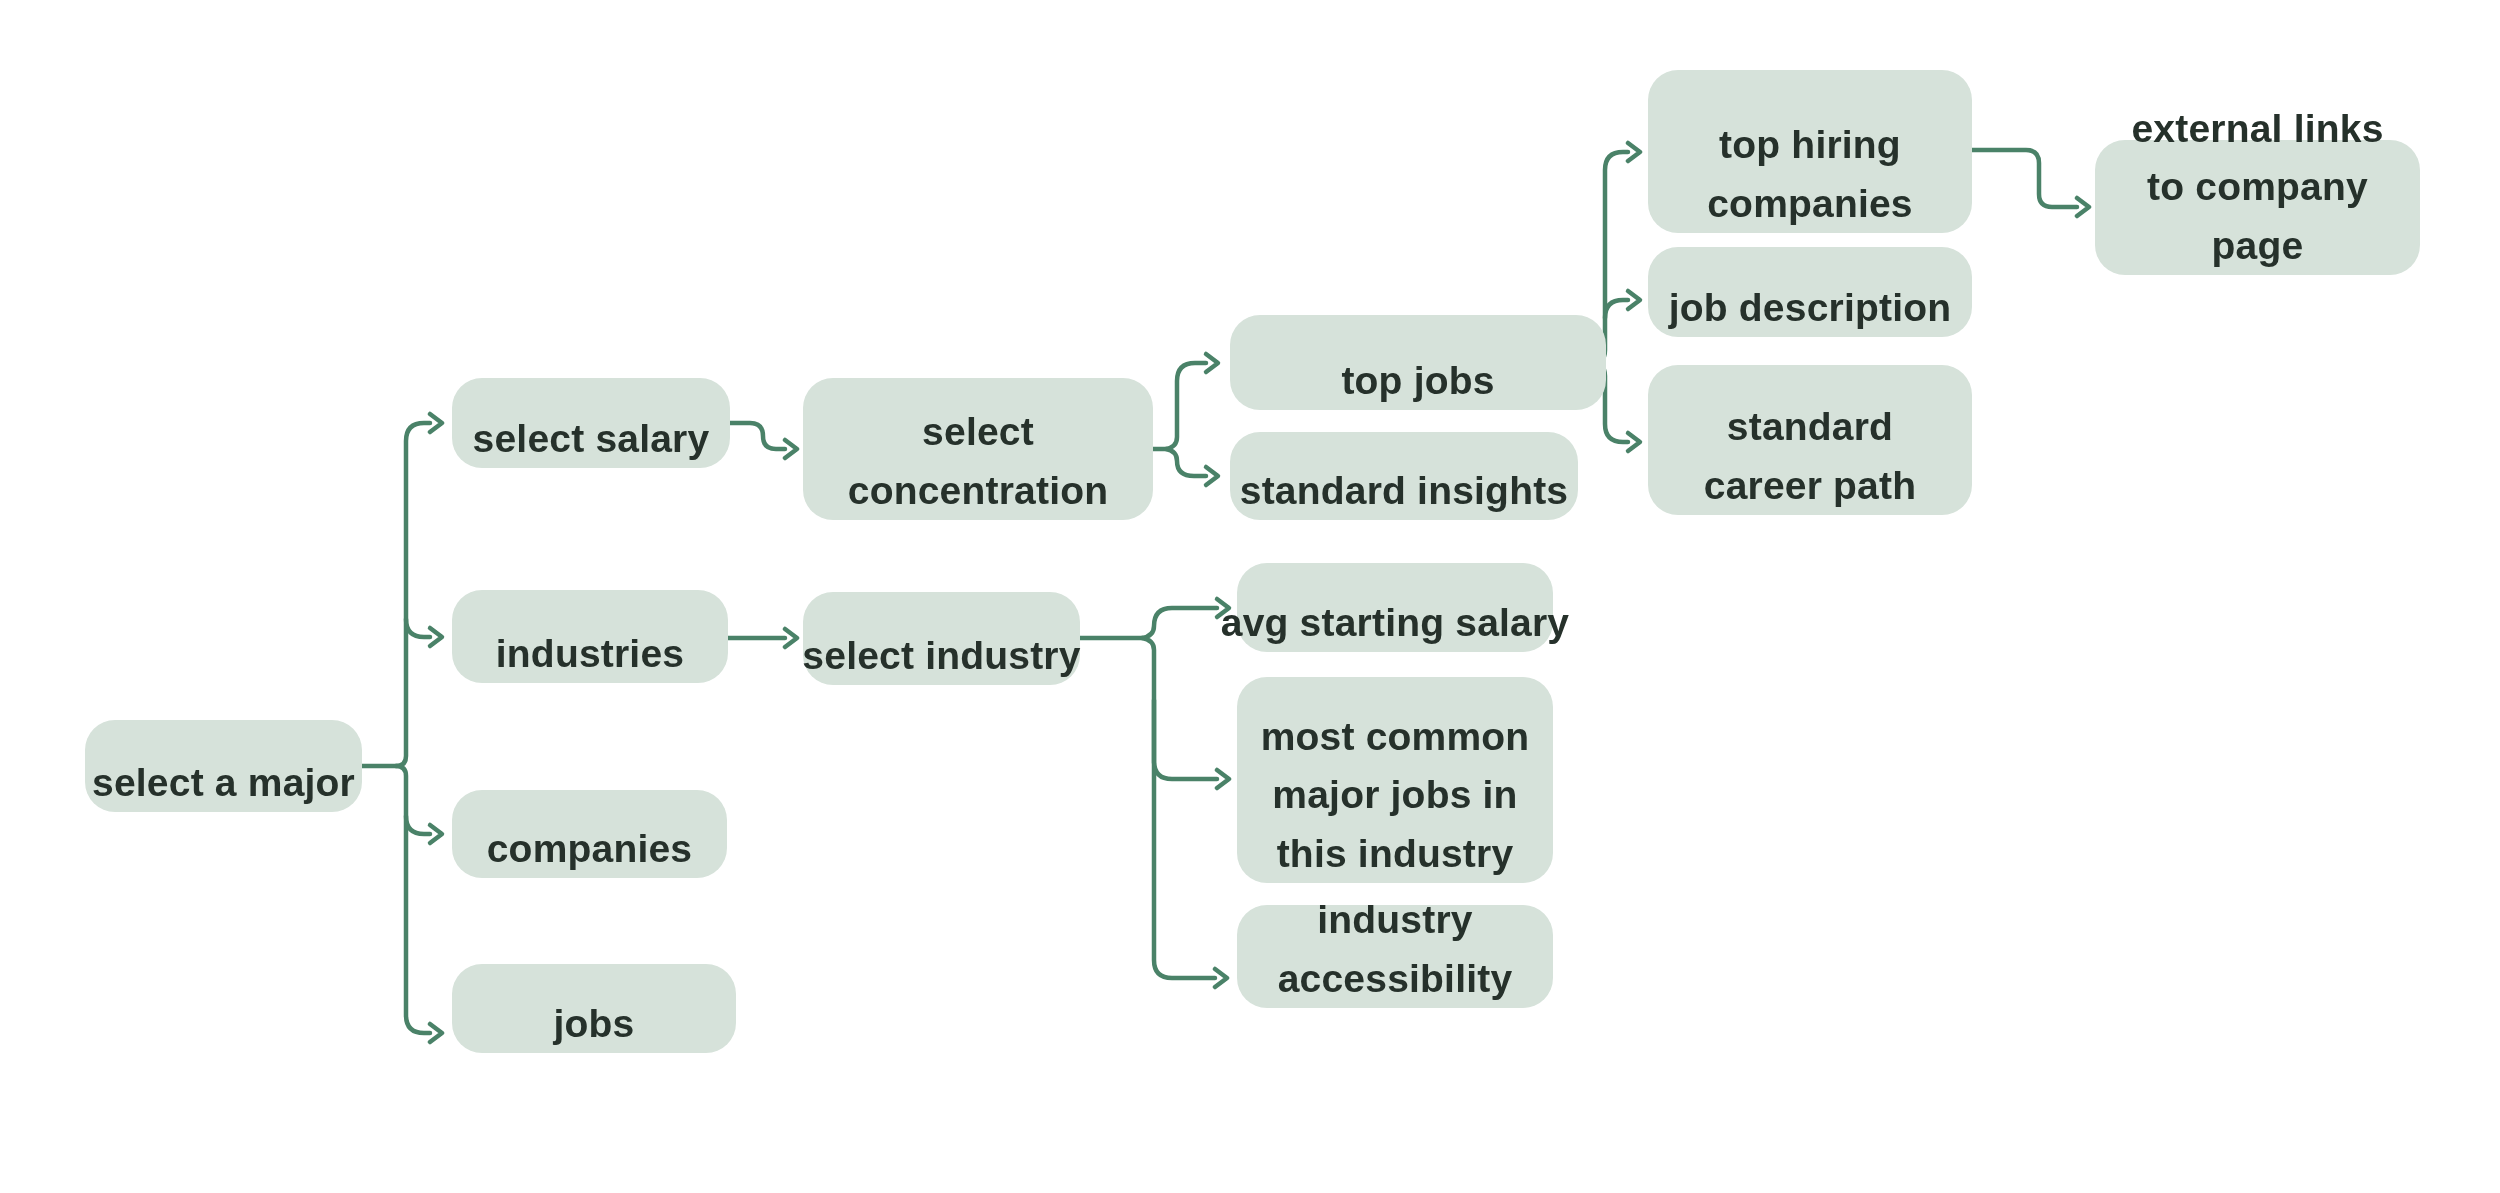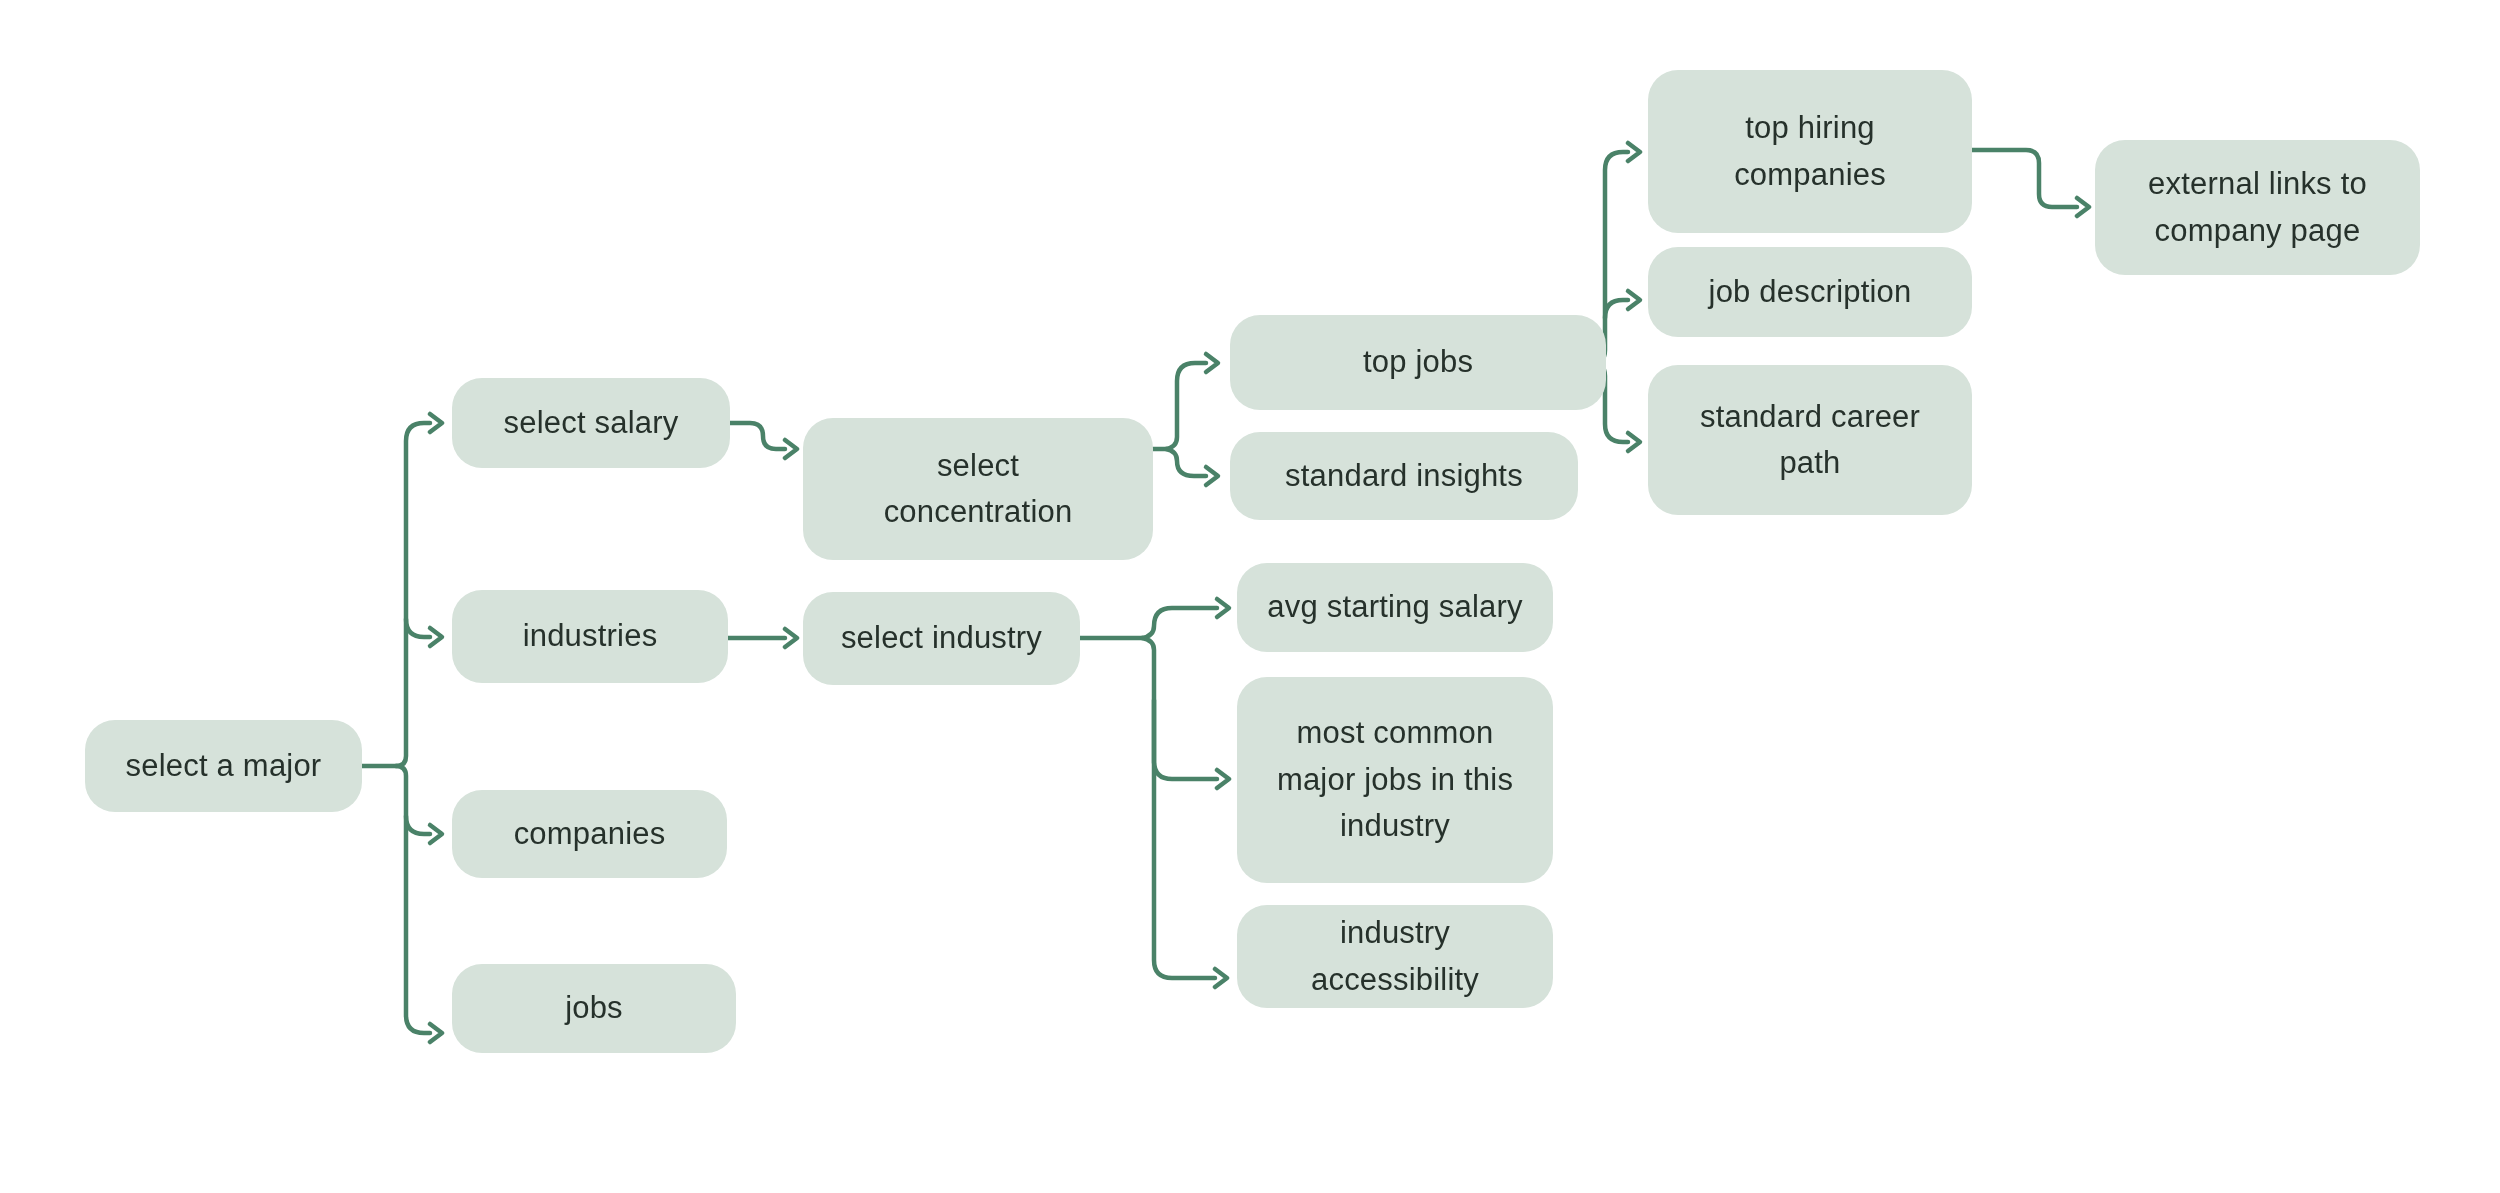--- a/index.html
+++ b/index.html
@@ -15,27 +15,27 @@
     font-family:"Liberation Sans","DejaVu Sans",sans-serif;
   }
   .connectors{position:absolute;left:0;top:0;width:2500px;height:1193px;}
   .connectors path{
     fill:none;stroke:var(--connector);stroke-width:4.5;
     stroke-linecap:round;stroke-linejoin:round;
   }
   .node{
     position:absolute;box-sizing:border-box;
     background:var(--node-fill);border-radius:30px;
-    display:flex;align-items:center;justify-content:center;
+    display:flex;align-items:flex-end;justify-content:center;
     text-align:center;color:var(--node-text);
-    font-size:31px;font-weight:400;line-height:1.5;letter-spacing:.2px;
+    font-size:39px;font-weight:700;line-height:1.5;letter-spacing:.2px;
     padding:0 20px;
   }
   .node.pad-md{padding:0 30px;}
-  .node.pad-lg{padding:0 48px;margin-top:40px;}
+  .node.pad-lg{padding:0 48px;}
   .node.nowrap span{white-space:nowrap;}
 </style>
 </head>
 <body>
 
 <div class="canvas">
 
   <svg class="connectors" viewBox="0 0 2500 1193" xmlns="http://www.w3.org/2000/svg">
     <path d="M 362 766 L 396 766"></path>
     <path d="M 396 766 Q 406 766 406 756 L 406 441 Q 406 423 424 423 L 430 423 M 430 414 L 442 423 L 430 432"></path>

